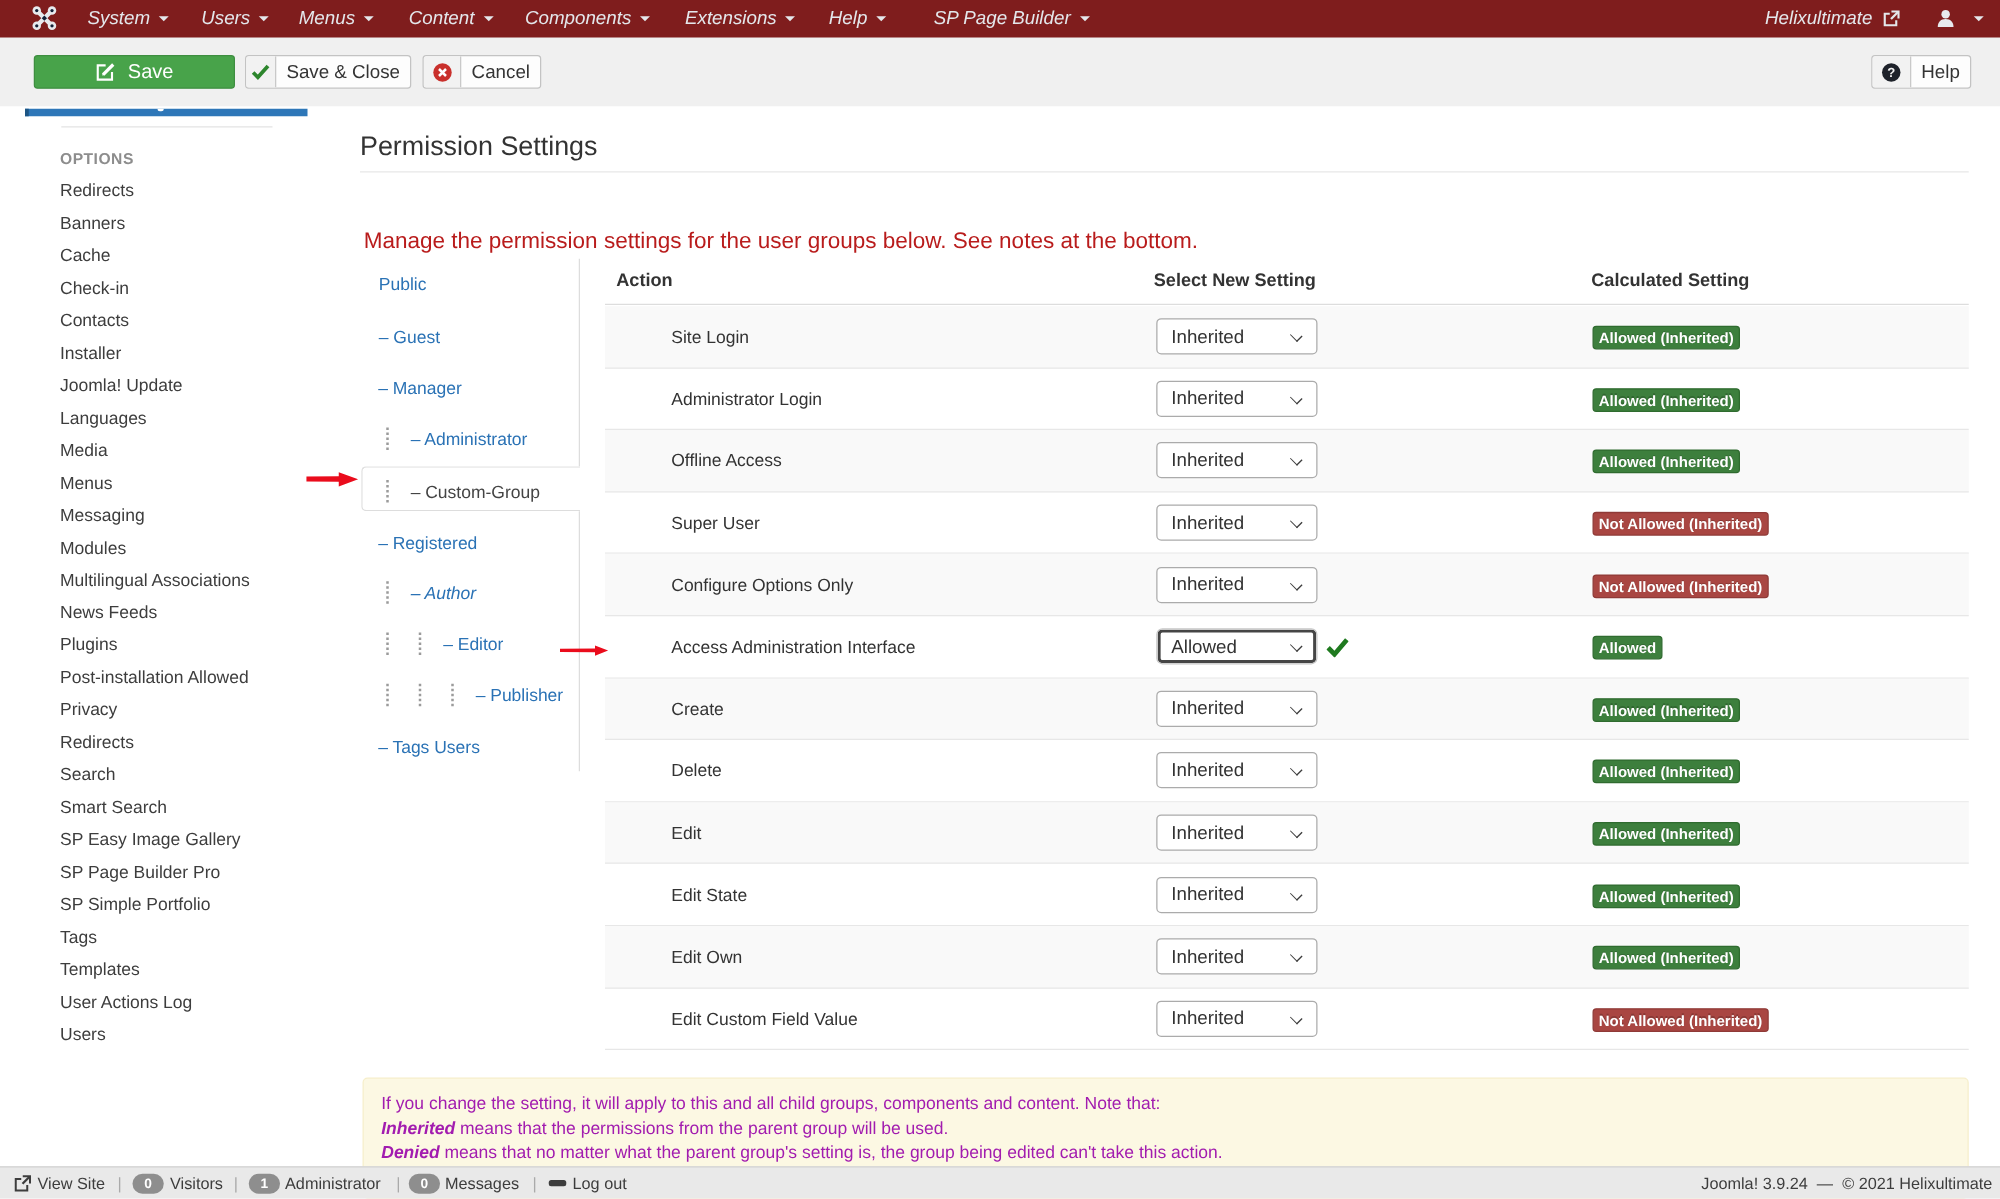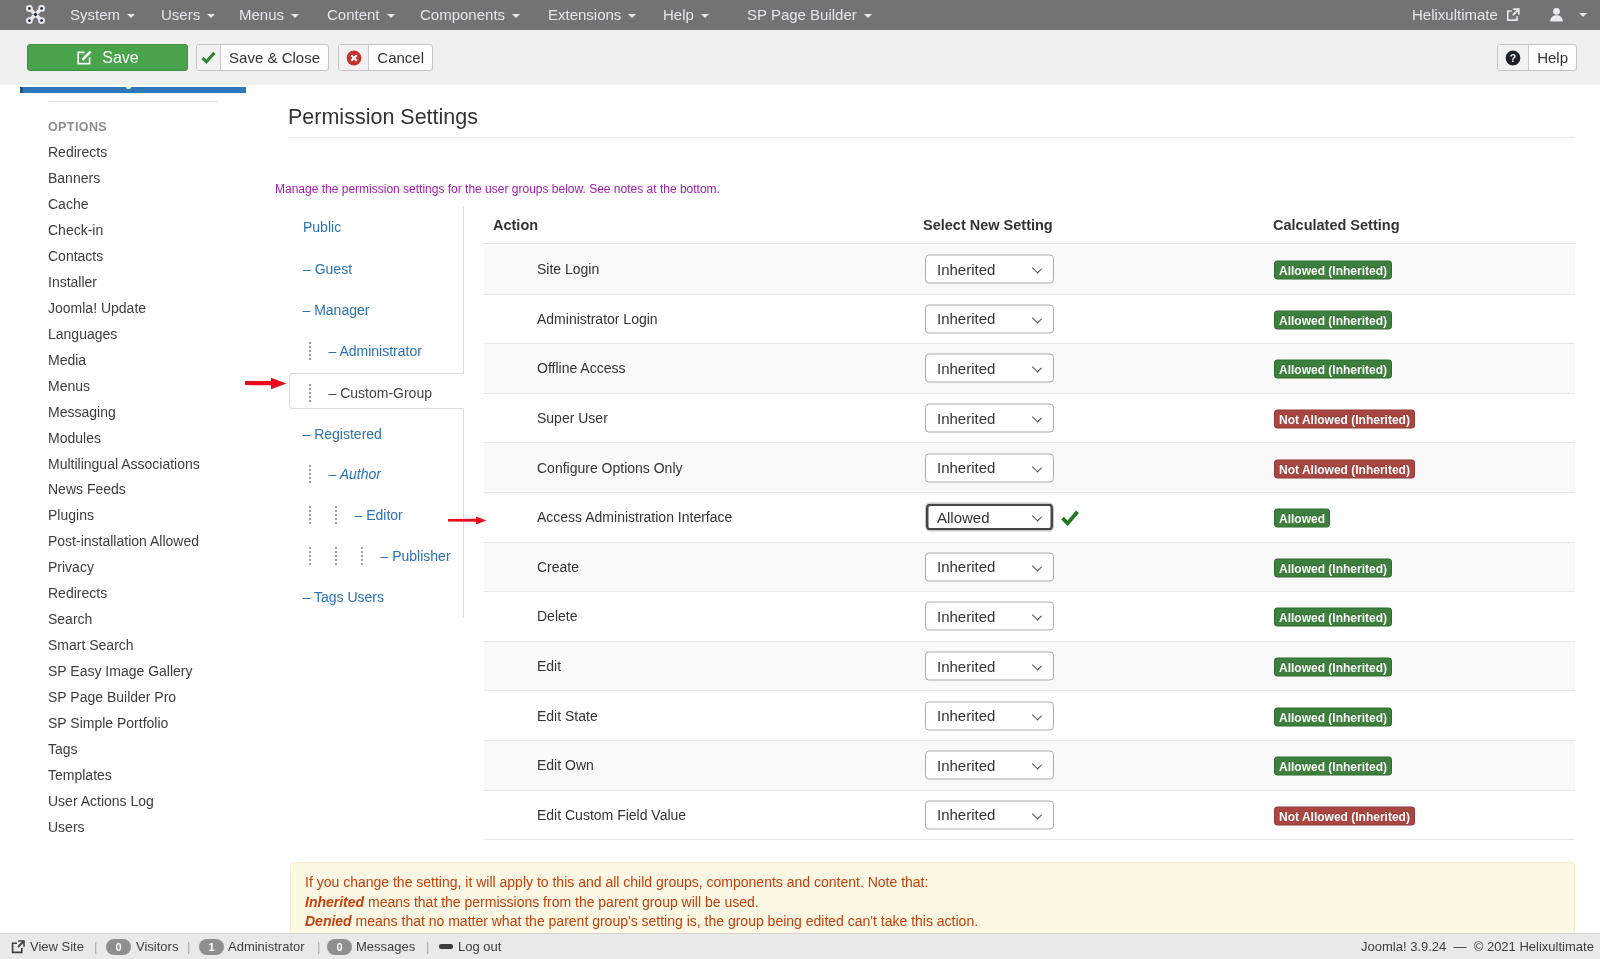--- a/index.html
+++ b/index.html
@@ -1,28 +1,28 @@
 <!DOCTYPE html>
 <html><head>
 <meta charset="utf-8">
 <title>Permission Settings</title>
 <style>
 * { margin:0; padding:0; box-sizing:border-box; }
 html,body { width:1600px; height:959px; overflow:hidden; }
 body { font-family:"Liberation Sans", sans-serif; background:#fff; position:relative; }
 .abs { position:absolute; }
 
-#nav { position:absolute; left:0; top:0; width:1600px; height:41px; background:#737373; }
+#nav { position:absolute; left:0; top:0; width:1600px; height:41px; background:#7f1d1d;font-style:italic; }
 .navitem { position:absolute; top:0; height:30px; line-height:30px; color:#e4e7eb; font-size:15px; white-space:nowrap; }
 .caret { display:inline-block; width:0; height:0; border-left:4px solid transparent; border-right:4px solid transparent; border-top:4.5px solid #e4e7eb; margin-left:7px; vertical-align:2px; }
 
 #toolbar { position:absolute; left:0; top:30px; width:1600px; height:55px; background:#f0f0f0; }
 .btn { position:absolute; top:14px; height:27px; border:1px solid #c3c3c3; border-radius:3px; background:#fdfdfd; font-size:15px; color:#333; display:flex; align-items:center; overflow:hidden; }
 .btn .iconseg { height:100%; background:#f2f2f2; border-right:1px solid #c9c9c9; display:flex; align-items:center; justify-content:center; }
-.btn .txt { flex:1; text-align:right; padding:0 8px; white-space:nowrap; }
+.btn .txt { flex:1; text-align:center; padding:0 8px; white-space:nowrap; }
 #savebtn { left:27px; width:161px; background:#48a34a; border-color:#3e8e40; color:#fff; justify-content:center; }
 
 .sideitem { position:absolute; left:48px; font-size:14px; color:#3d3d3d; white-space:nowrap; }
 
 .tlink { color:#2a72b5; }
 .gitem { position:absolute; font-size:14px; white-space:nowrap; }
 .dotted { position:absolute; width:2px; height:18px; border-left:2px dotted #9b9b9b; }
 
 .trow { position:absolute; left:484px; width:1091px; border-bottom:1px solid #e7e7e7; }
 .trow .lbl { position:absolute; left:9px; top:50%; transform:translateY(-50%); font-size:14px; color:#333;margin-left:44px; }
@@ -148,21 +148,21 @@
 <div class="sideitem" style="top:637px">Smart Search</div>
 <div class="sideitem" style="top:663px">SP Easy Image Gallery</div>
 <div class="sideitem" style="top:689px">SP Page Builder Pro</div>
 <div class="sideitem" style="top:715px">SP Simple Portfolio</div>
 <div class="sideitem" style="top:741px">Tags</div>
 <div class="sideitem" style="top:767px">Templates</div>
 <div class="sideitem" style="top:793px">User Actions Log</div>
 <div class="sideitem" style="top:819px">Users</div>
 <div class="abs" style="left:288px;top:105px;font-size:21.5px;color:#333">Permission Settings</div>
 <div class="abs" style="left:288px;top:137px;width:1287px;height:1px;background:#e8e8e8"></div>
-<div class="abs" style="left:275px;top:182px;font-size:12px;color:#a21caf">Manage the permission settings for the user groups below. See notes at the bottom.</div>
+<div class="abs" style="left:291px;top:182px;font-size:18px;color:#b91c1c">Manage the permission settings for the user groups below. See notes at the bottom.</div>
 <div class="abs" style="left:463px;top:207px;width:1px;height:166px;background:#ddd"></div>
 <div class="abs" style="left:463px;top:409px;width:1px;height:208px;background:#ddd"></div>
 <div class="abs" style="left:289px;top:373px;width:175px;height:36px;background:#fff;border:1px solid #ddd;border-right:none;border-radius:4px 0 0 4px"></div>
 <div class="gitem tlink" style="left:303px;top:219.0px;">Public</div>
 <div class="gitem tlink" style="left:303px;top:260.5px;">– Guest</div>
 <div class="gitem tlink" style="left:302.5px;top:302.0px;">– Manager</div>
 <div class="gitem tlink" style="left:328.5px;top:343.0px;">– Administrator</div>
 <div class="dotted" style="left:308.5px;top:342.0px"></div>
 <div class="gitem" style="left:328.5px;top:384.5px;color:#444;">– Custom-Group</div>
 <div class="dotted" style="left:308.5px;top:383.5px"></div>
@@ -281,21 +281,21 @@
 </div>
 <div class="trow" style="top:790.6px;height:49.6px;">
 <span class="lbl">Edit Custom Field Value</span>
 <div class="sel" style="">
       <span class="st">Inherited</span>
       <span class="chev"></span>
     </div>
 <span class="badge bg-r">Not Allowed (Inherited)</span>
 </div>
 <div class="abs" style="left:290px;top:862px;width:1285px;height:97px;background:#fcf8e3;border:1px solid #f6eeca;border-radius:4px;">
-<div style="position:absolute;left:14px;top:10px;font-size:14px;line-height:19.5px;color:#c2410c">
+<div style="position:absolute;left:14px;top:10px;font-size:14px;line-height:19.5px;color:#a21caf">
 If you change the setting, it will apply to this and all child groups, components and content. Note that:<br>
 <b><i>Inherited</i></b> means that the permissions from the parent group will be used.<br>
 <b><i>Denied</i></b> means that no matter what the parent group's setting is, the group being edited can't take this action.
 </div>
   </div>
 <div id="footer">
 <svg class="abs" style="left:11px;top:6px" width="14" height="14" viewBox="0 0 14 14">
 <g fill="none" stroke="#3d3d3d" stroke-width="1.6">
 <path d="M10.8 8 V12.4 H1.6 V3.2 H6"></path>
 <path d="M8 1 H13 V6" stroke-linecap="square"></path>

